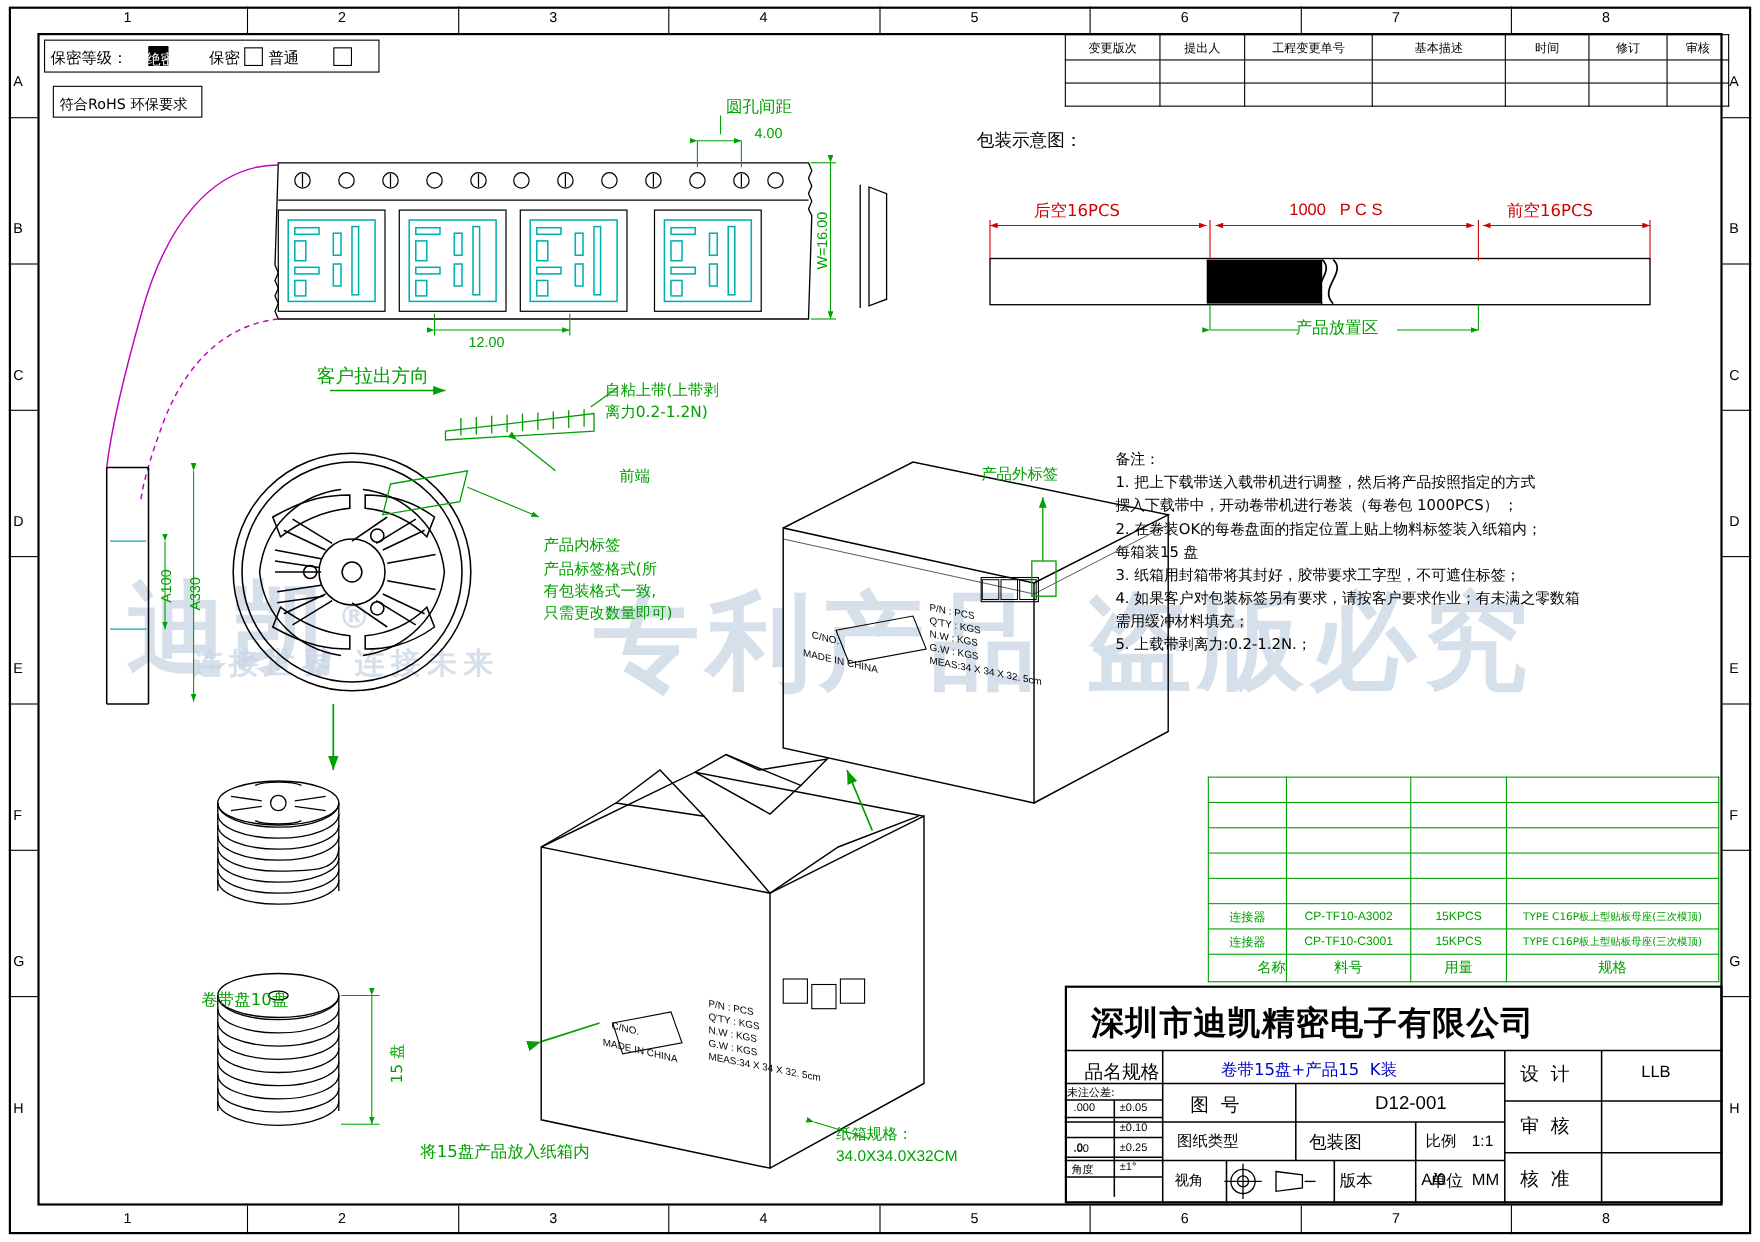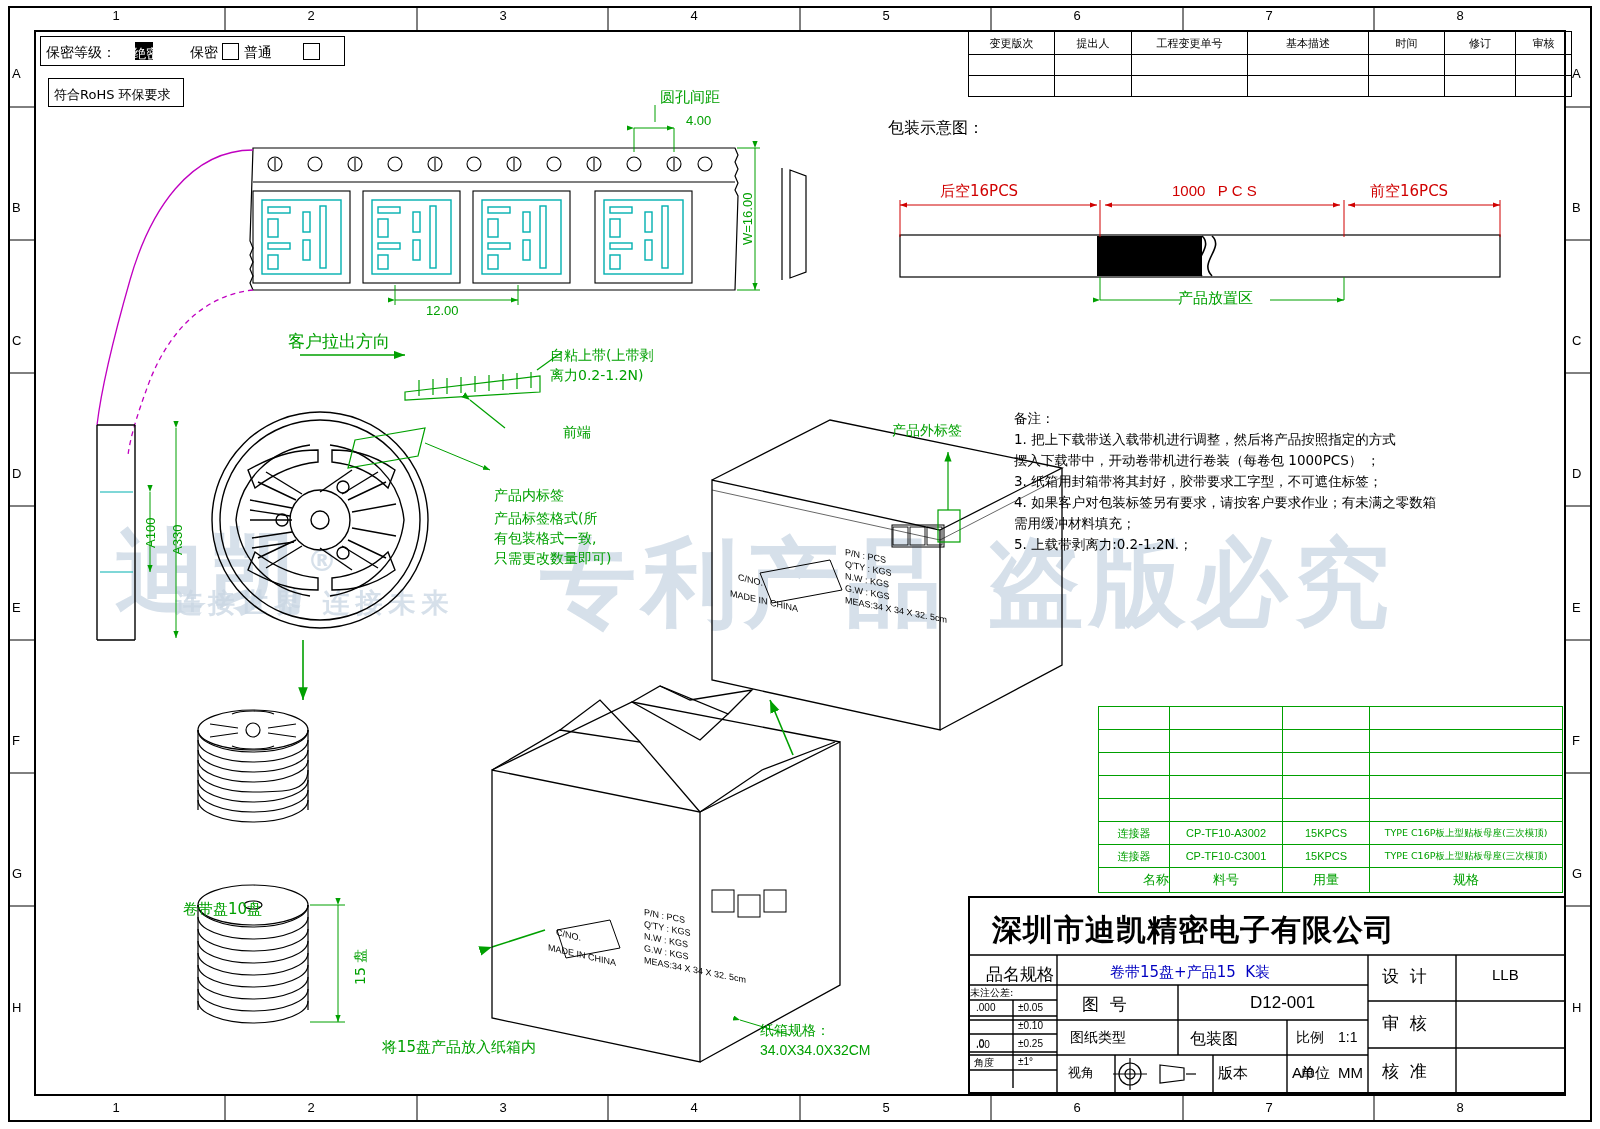--- a/index.html
+++ b/index.html
@@ -495,20 +495,22 @@
   <div class="txt cn" style="left:888px;top:118px;font-size:16px;">包装示意图：</div>
   <div class="txt cn red" style="left:940px;top:182px;font-size:15px;">后空16PCS</div>
   <div class="txt red" style="left:1172px;top:182px;font-size:15px;">1000   P C S</div>
   <div class="txt cn red" style="left:1370px;top:182px;font-size:15px;">前空16PCS</div>
   <div class="txt cn green" style="left:1178px;top:289px;font-size:15px;">产品放置区</div>
 
   <div style="position:absolute;left:1014px;top:408px;font-size:13.5px;line-height:21px;font-family:'DejaVu Sans',sans-serif;">
     <div>备注：</div>
     <div>1. 把上下载带送入载带机进行调整，然后将产品按照指定的方式</div>
     <div>    摆入下载带中，开动卷带机进行卷装（每卷包 1000PCS）   ；</div>
+    <div>2. 在卷装OK的每卷盘面的指定位置上贴上物料标签装入纸箱内；</div>
+    <div>    每箱装15 盘</div>
     <div>3. 纸箱用封箱带将其封好，胶带要求工字型，不可遮住标签；</div>
     <div>4. 如果客户对包装标签另有要求，请按客户要求作业；有未满之零数箱</div>
     <div>    需用缓冲材料填充；</div>
     <div>5. 上载带剥离力:0.2-1.2N.；</div>
   </div>
 
   <div style="position:absolute;left:1098px;top:706px;">
     <table style="border-color:#00a000;">
       <tbody>
           <tr>

